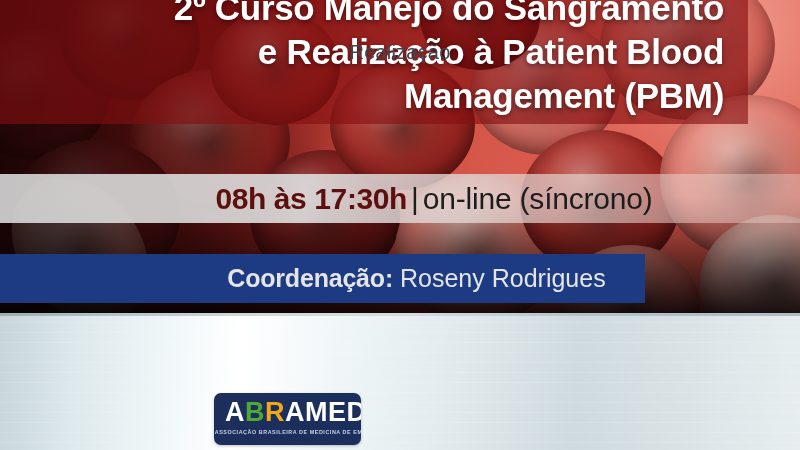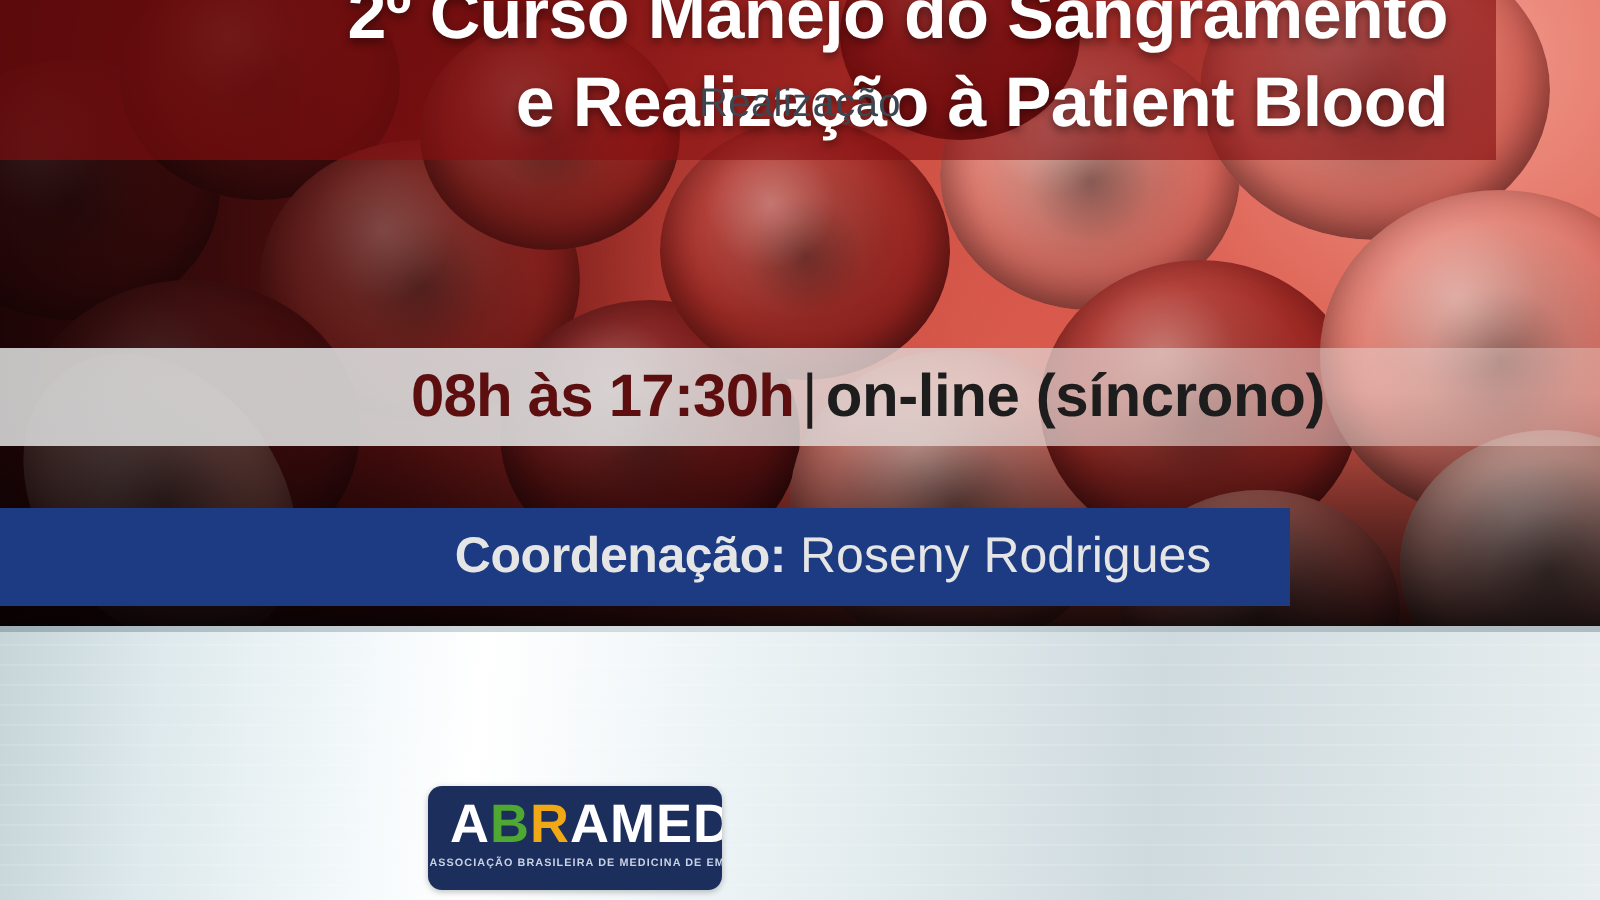--- a/index.html
+++ b/index.html
@@ -92,21 +92,21 @@
     white-space: nowrap;
     transform: translateX(26px);
   }
   .time-strong {
     color: #5d0f10;
     font-weight: 700;
     letter-spacing: -0.4px;
     margin-left: 16px;
   }
   .time-sep { color: #1d1d1d; font-weight: 400; padding: 0 4px; }
-  .time-rest { color: #1d1d1d; font-weight: 700; letter-spacing: -0.2px; margin-top: 39px; }
+  .time-rest { color: #1d1d1d; font-weight: 400; letter-spacing: -0.2px; margin-top: 39px; }
 
   
   .band-coord {
     position: absolute;
     left: 0; top: 254px;
     width: 645px; height: 49px;
     background: #1d3b82;
     display: flex;
     align-items: center;
     justify-content: center;
@@ -228,20 +228,21 @@
     <div class="cell pale" style="left:700px;  top:215px; width:150px; height:135px;"></div>
     <div class="cell light" style="left:560px;  top:245px; width:140px; height:120px;"></div>
     <div class="cell dark" style="left:420px;  top:-35px; width:120px; height:105px;"></div>
     <div class="bg-shade-left"></div>
     <div class="bg-shade-bottom"></div>
   </div>
 
   <div class="title-panel">
     <p class="title-line">2º Curso Manejo do Sangramento</p>
     <p class="title-line">e Realização à Patient Blood</p>
+    <p class="title-line">Management (PBM)</p>
   </div>
 
   <div class="band-time">
     <div class="band-time-inner">
       <span class="time-strong">08h às 17:30h</span><span class="time-sep">|</span><span class="time-rest">on-line (síncrono)</span>
     </div>
   </div>
 
   <div class="band-coord">
     <div class="band-coord-inner">

